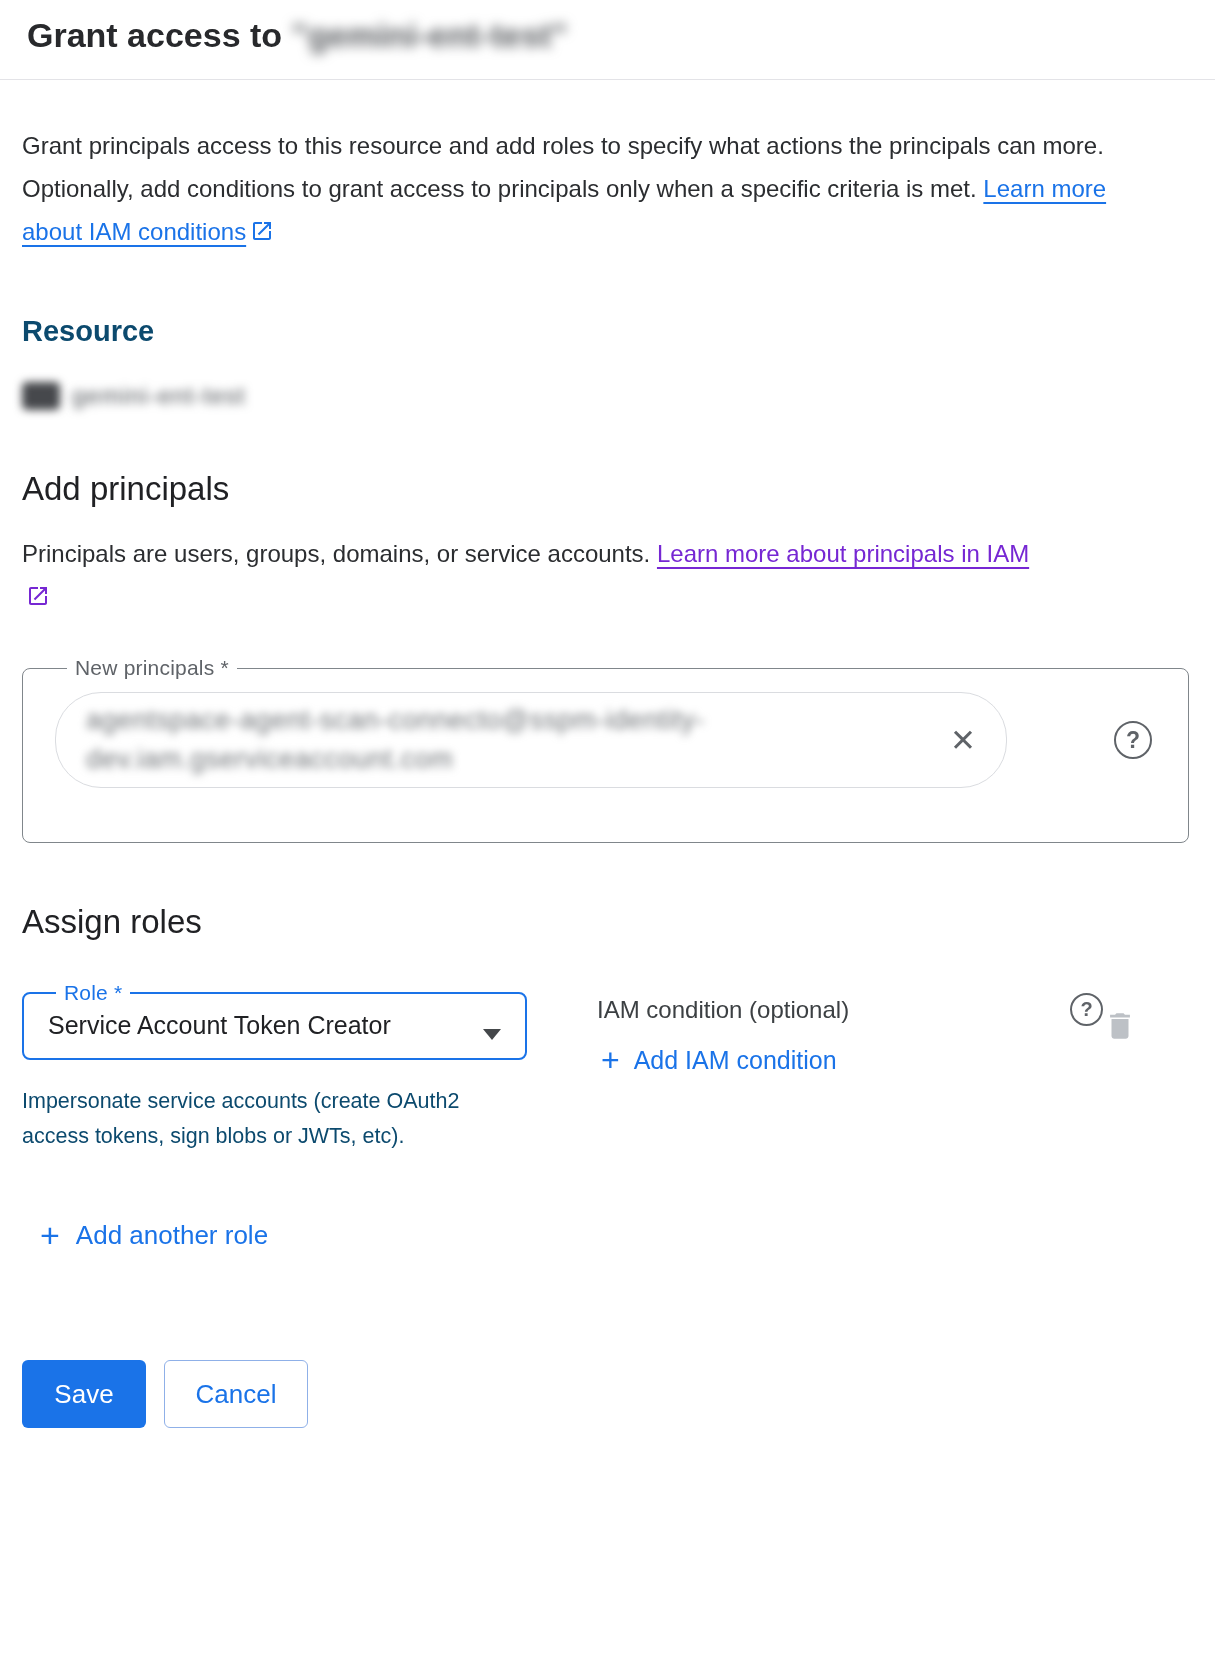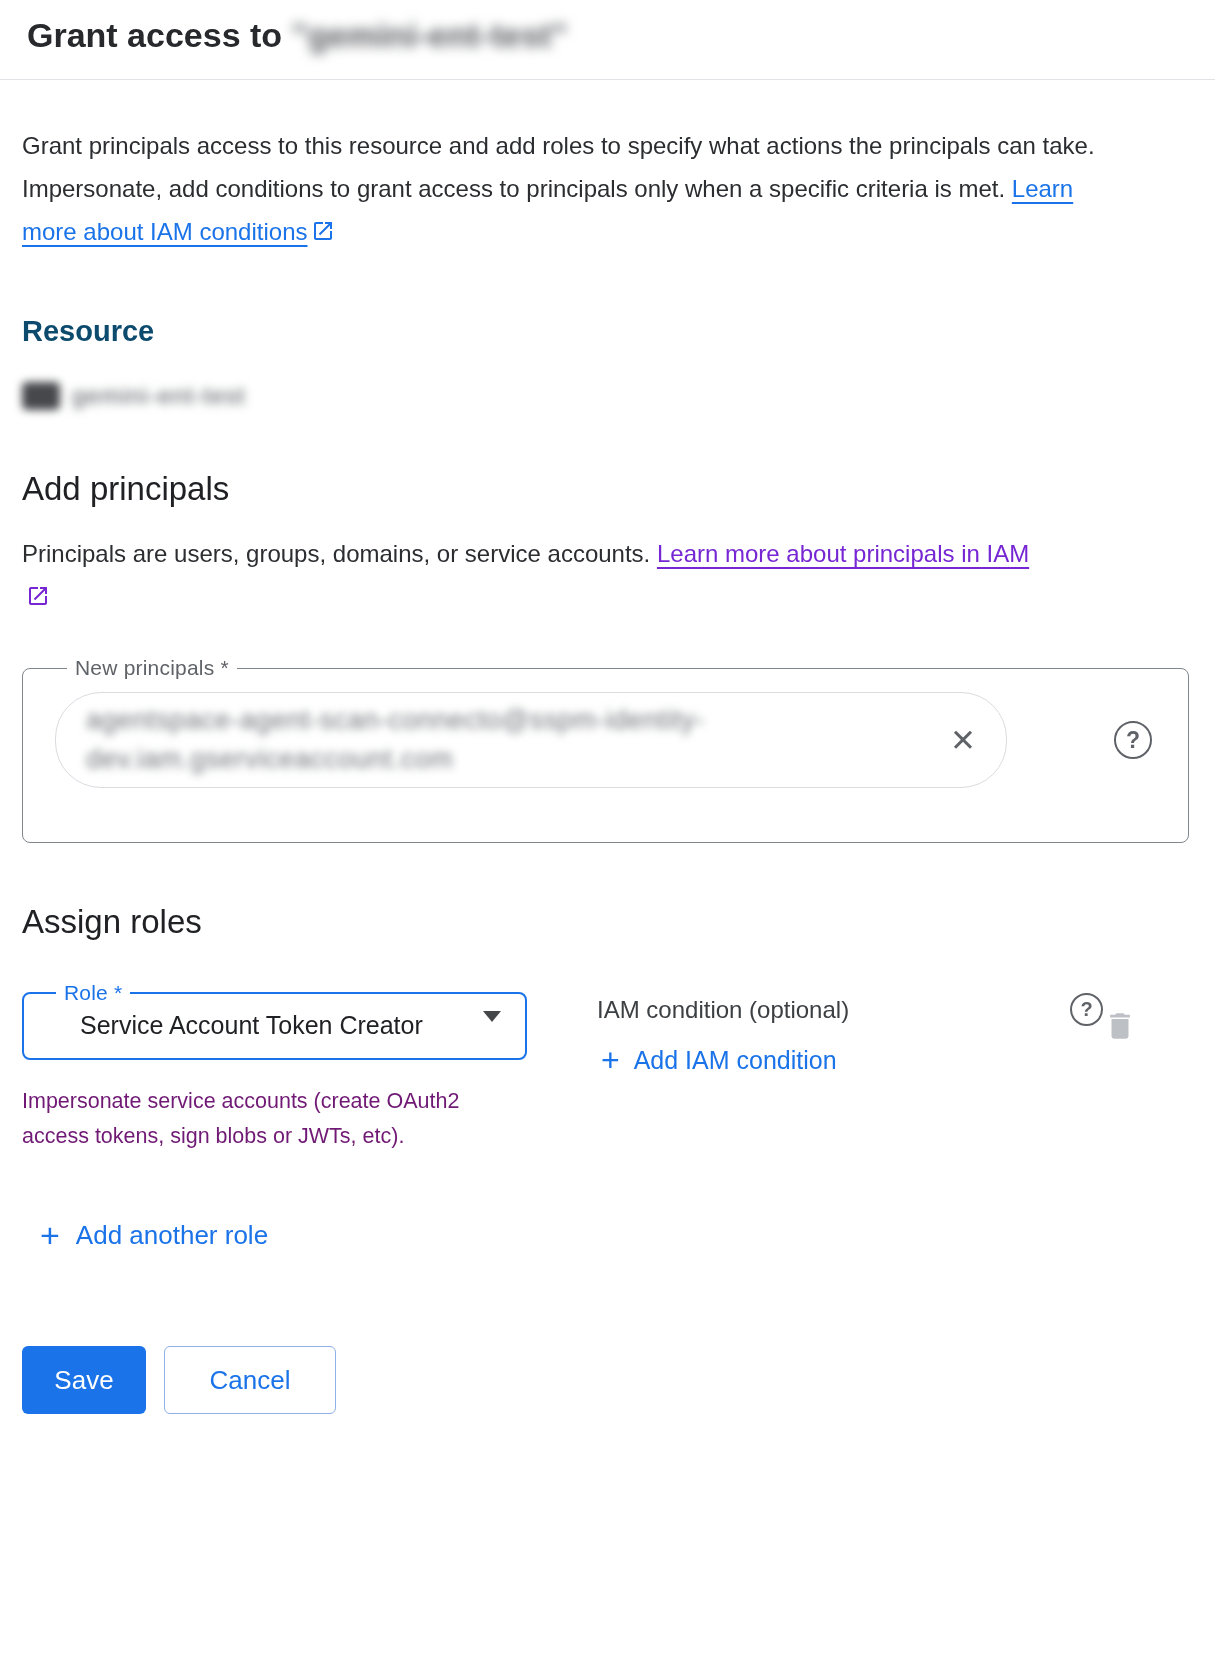--- a/index.html
+++ b/index.html
@@ -78,28 +78,28 @@
   
   .desc { margin-top: 24px; }
   .role-row { margin-top: 40px; display: flex; align-items: flex-start; }
   .role-col { width: 505px; flex: 0 0 auto; }
   .fs-role {
     width: 505px;
     border: 2.5px solid #1a73e8;
     padding: 2px 24px 18px 24px;
   }
   .fs-role legend { margin-left: 8px; padding: 0 8px; font-size: 21px; color: #1a73e8; font-weight: 500; letter-spacing: .2px; }
-  .role-value-row { display: flex; align-items: flex-start; justify-content: space-between; cursor: pointer; padding-top: 4px; margin-left: 32px; }
+  .role-value-row { display: flex; align-items: flex-end; justify-content: space-between; cursor: pointer; padding-top: 4px; }
   .role-value { font-size: 25px; color: #202124; }
   .caret-down {
     width: 0; height: 0; margin-left: 16px;
     border-left: 9px solid transparent; border-right: 9px solid transparent;
     border-top: 11px solid #44474a;
   }
-  .role-desc { margin-top: 24px; width: 445px; font-size: 21.5px; line-height: 35px; color: #701a75; }
+  .role-desc { margin-top: 24px; width: 445px; font-size: 21.5px; line-height: 35px; color: #0c4a6e; }
 
   .cond-col { margin-left: 70px; flex: 1 1 auto; }
   .cond-label-row { margin-top: 12px; display: flex; align-items: center; gap: 16px; }
   .cond-label { font-size: 24px; color: #3c4043; }
   .help-circle.small { width: 33px; height: 33px; border-width: 2.5px; font-size: 20px; }
   .add-cond-btn {
     margin-top: 18px; margin-left: 4px;
     display: inline-flex; align-items: center; gap: 14px;
     background: none; border: none; cursor: pointer;
     color: #1a73e8; font-size: 25px; font-weight: 500;
@@ -122,34 +122,34 @@
 
   
   .actions { margin-top: 94px; padding-bottom: 36px; display: flex; align-items: flex-end; gap: 18px; }
   .btn { font-family: inherit; font-size: 26px; border-radius: 6px; cursor: pointer; height: 68px; }
   .btn-primary {
     background: #1a73e8; color: #ffffff; border: none;
     width: 124px; font-weight: 500;
   }
   .btn-secondary {
     background: #ffffff; color: #1a73e8; border: 1.5px solid #8fb0e8;
-    width: 172px; font-weight: 500;
+    width: 144px; font-weight: 500; margin-top: 14px;
   }
 </style>
 </head>
 <body>
 
 <header class="dialog-header">
   <h1 class="dialog-title"><span>Grant access to </span><span class="blurred">"gemini-ent-test"</span></h1>
 </header>
 
 <main>
 
   <p class="body-text intro">
-    <span>Grant principals access to this resource and add roles to specify what actions the principals can take. Impersonate, add conditions to grant access to principals only when a specific criteria is met.</span>
+    <span>Grant principals access to this resource and add roles to specify what actions the principals can more. Optionally, add conditions to grant access to principals only when a specific criteria is met.</span>
     <a class="link"><span>Learn more about IAM conditions</span><span class="ext-icon"><svg viewBox="0 0 24 24">
             <path d="M19 19H5V5h7V3H5c-1.11 0-2 .9-2 2v14c0 1.1.89 2 2 2h14c1.1 0 2-.9 2-2v-7h-2v7zM14 3v2h3.59l-9.83 9.83 1.41 1.41L19 6.41V10h2V3h-7z"></path>
           </svg></span></a>
   </p>
 
   <h2 class="h-resource">Resource</h2>
 
   <div class="resource-row">
     <span class="resource-icon"></span>
     <span class="resource-name blur-soft">gemini-ent-test</span>

